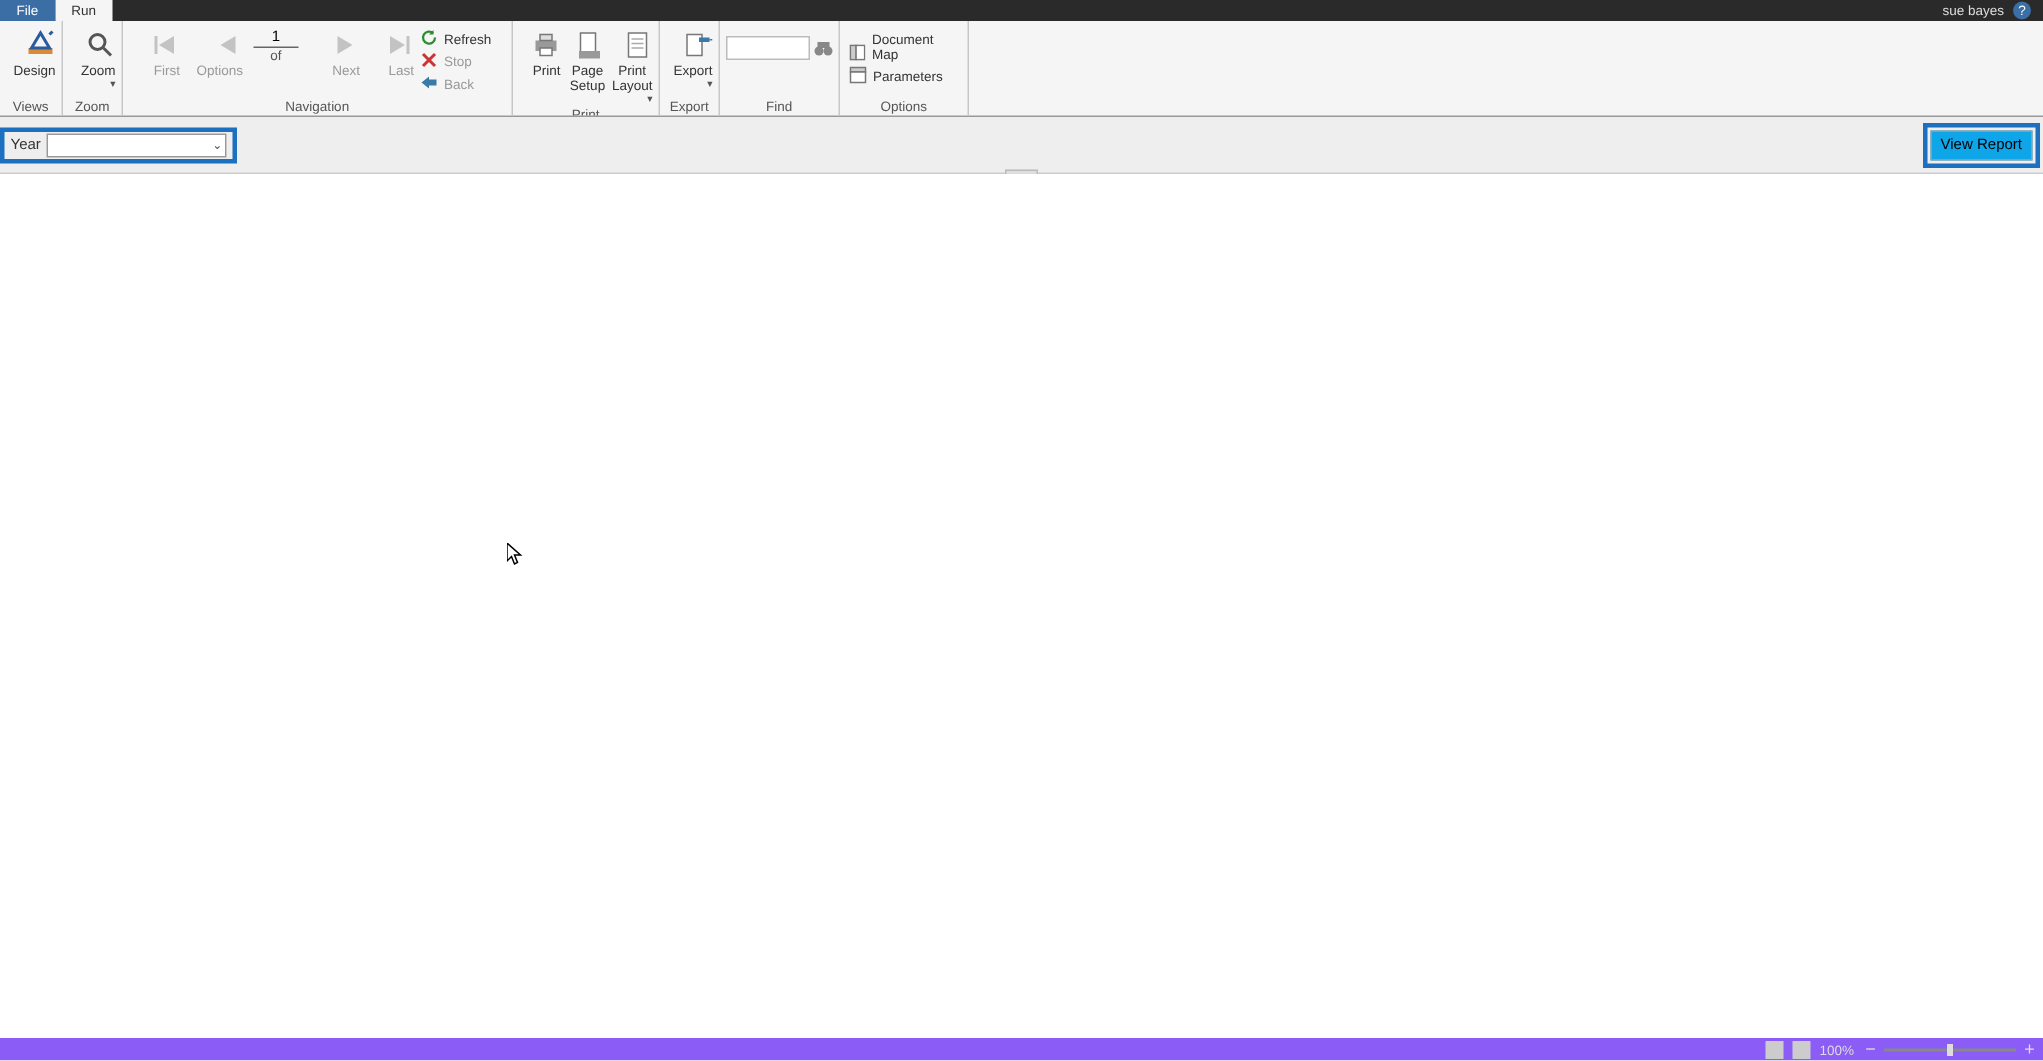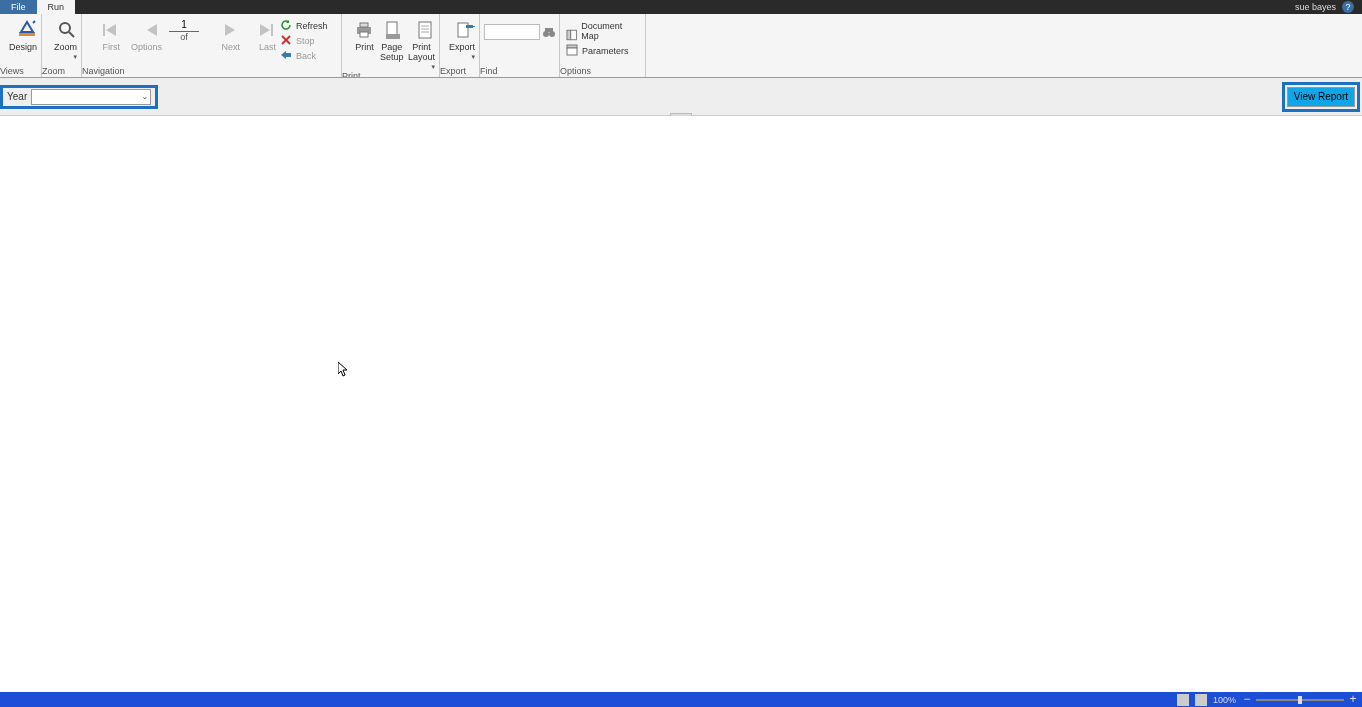--- a/index.html
+++ b/index.html
@@ -12,21 +12,21 @@
   .tab.active { background:#f5f5f5; color:#333; }
   .tab.header { background:#3b6ea5; color:#fff; }
   .titlebar-right { margin-left:auto; display:flex; align-items:center; gap:6px; padding-right:8px;}
   .user { font-size:9px; color:#ddd; }
   .help-badge { width:12px; height:12px; border-radius:50%; background:#3b6ea5; color:#fff; font-size:9px; display:flex; align-items:center; justify-content:center; cursor:pointer;}
 
   
   .ribbon { height: 64px; background:#f5f5f5; border-bottom:1px solid #999; display:flex; }
   .group { border-right:1px solid #c8c8c8; display:flex; flex-direction:column; }
   .group-body { flex:1; display:flex; align-items:flex-start; padding:2px 4px 0 4px; gap:2px;}
-  .group-label { font-size:9px; color:#555; text-align:left; padding-bottom:1px; height:12px; line-height:12px; overflow:hidden;}
+  .group-label { font-size:9px; color:#555; text-align:center; padding-bottom:1px; height:12px; line-height:12px; overflow:hidden;}
   .big-btn { display:flex; flex-direction:column; align-items:flex-end; justify-content:flex-start; width:34px; padding-top:4px; cursor:pointer; gap:2px; }
   .big-btn.wide { width:40px; }
   .big-btn .lbl { font-size:9px; color:#333; text-align:center; line-height:10px; }
   .big-btn.disabled .lbl { color:#999; }
   .big-btn.disabled svg { opacity:.45; }
   .drop-caret { font-size:7px; color:#555; line-height:6px; }
   .small-stack { display:flex; flex-direction:column; gap:1px; padding-top:2px;}
   .small-btn { display:flex; align-items:flex-end; gap:4px; font-size:9px; color:#333; padding:1px 2px; cursor:pointer;}
   .small-btn.disabled { color:#999; }
   .page-box { display:flex; flex-direction:column; align-items:center; padding-top:2px; width:40px;}
@@ -43,21 +43,21 @@
   .param-select .caret { font-size:8px; color:#555;}
   .view-report-wrap { border:3px solid #1d6fbf; padding:2px;}
   .view-report { height:20px; padding:0 6px; border:1px solid #999; background:#0ea5e9; font-size:10px; cursor:pointer; display:flex; align-items:center;}
   .splitter { position:absolute; left:50%; transform:translateX(-50%); bottom:-4px; width:22px; height:6px; background:#ddd; border:1px solid #bbb; cursor:pointer;}
 
   
   .canvas { position:absolute; top:116px; left:0; right:0; bottom:15px; background:#fff; }
   .cursor { position:absolute; left:338px; top:246px; pointer-events:none; }
 
   
-  .statusbar { position:absolute; left:0; right:0; bottom:0; height:15px; background:#1d4ed8; display:flex; align-items:center; justify-content:flex-end; gap:6px; padding:0 4px; color:#ddd; font-size:9px;}
+  .statusbar { position:absolute; left:0; right:0; bottom:0; height:15px; background:#8b5cf6; display:flex; align-items:center; justify-content:flex-end; gap:6px; padding:0 4px; color:#ddd; font-size:9px;}
   .sb-icon { width:12px; height:12px; background:#ccc; display:inline-block; cursor:pointer;}
   .zoom-label { font-size:9px; color:#ddd;}
   .zoom-ctrl { display:flex; align-items:center; gap:4px;}
   .zoom-btn { width:10px; height:10px; color:#ddd; font-size:12px; line-height:8px; text-align:center; cursor:pointer;}
   .zoom-track { width:88px; height:2px; background:#888; position:relative;}
   .zoom-thumb { position:absolute; top:-3px; left:42px; width:4px; height:8px; background:#ddd;}
 </style>
 </head>
 <body>
 

